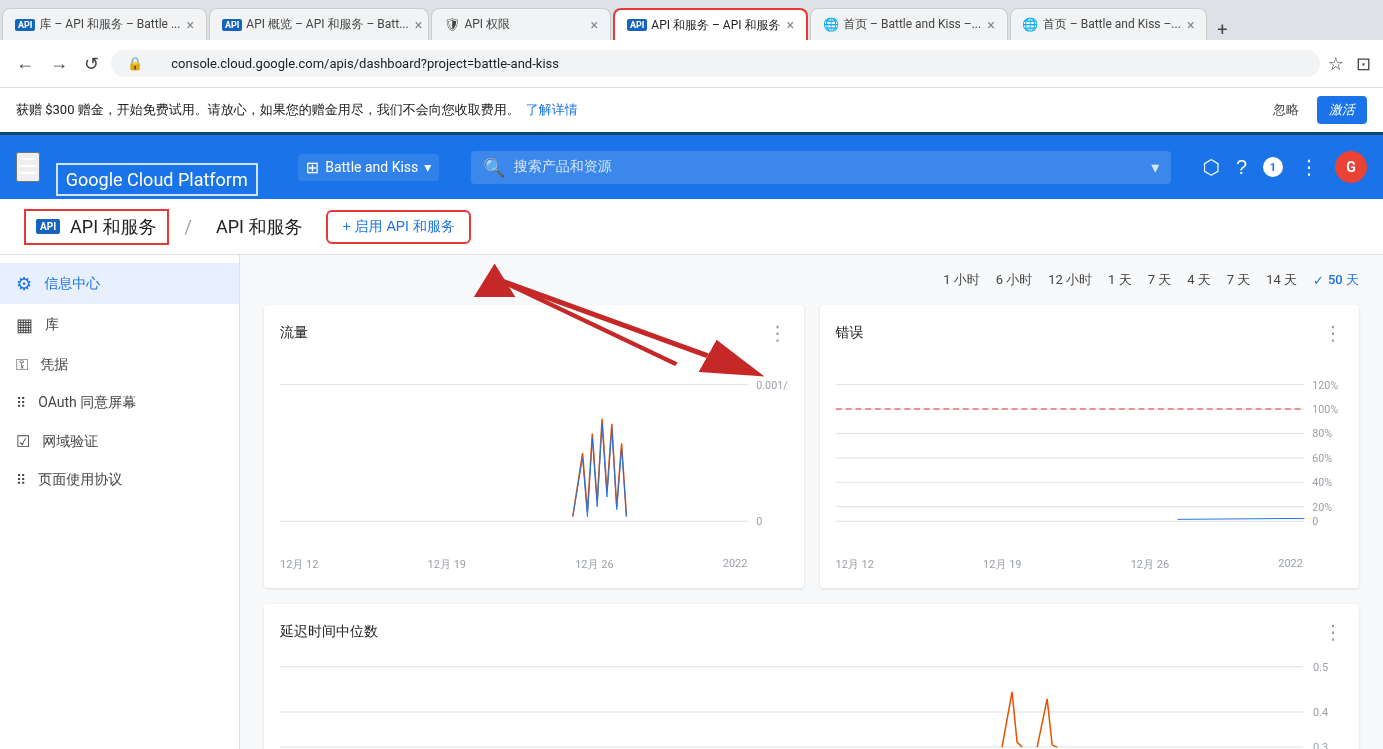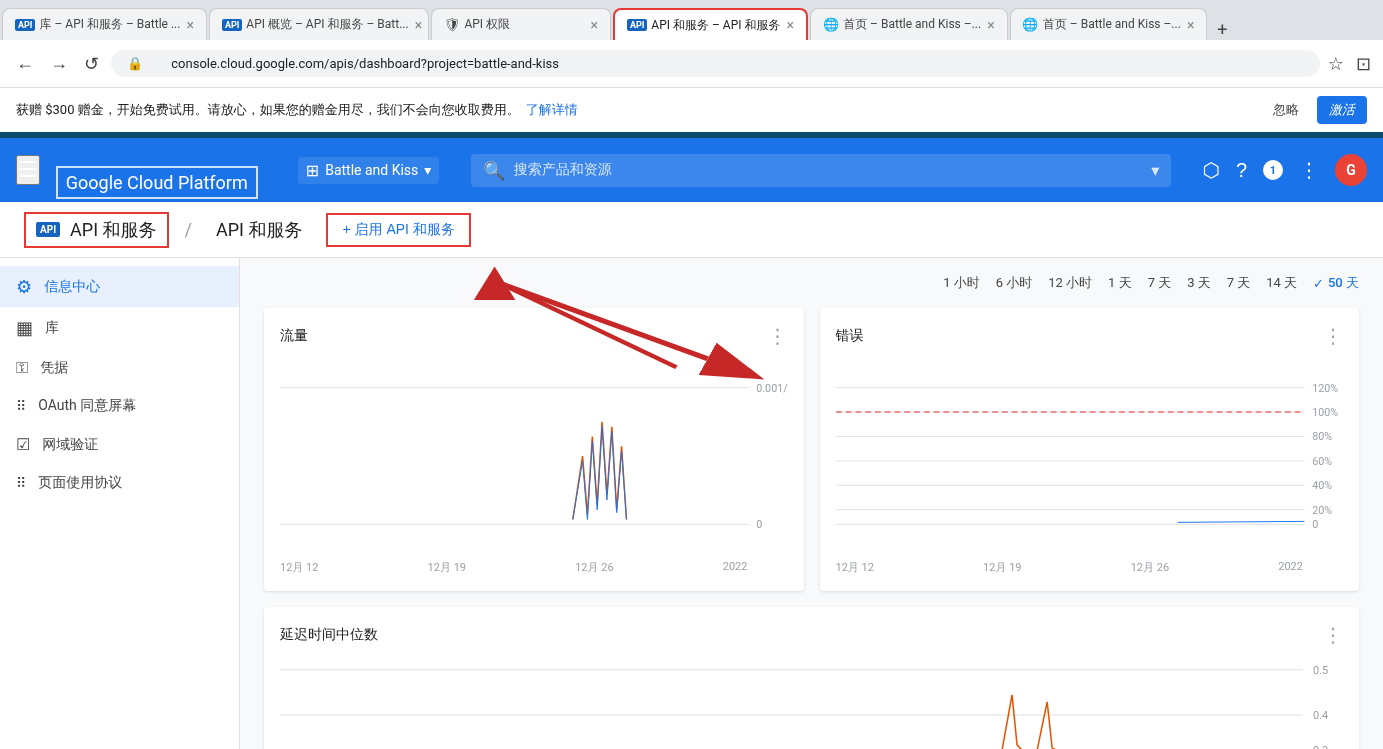--- a/index.html
+++ b/index.html
@@ -17,21 +17,21 @@
     .tab-new { padding: 0 10px; font-size: 18px; color: #444; cursor: pointer; }
 
     .browser-bar { background: white; display: flex; align-items: center; padding: 6px 12px; gap: 8px; height: 48px; border-bottom: 1px solid #ddd; }
     .nav-btn { background: none; border: none; cursor: pointer; font-size: 18px; color: #444; padding: 4px; }
     .address-bar { flex: 1; background: #f1f3f4; border: none; border-radius: 20px; padding: 6px 16px; font-size: 13px; color: #202124; display: flex; align-items: center; gap: 8px; }
     .address-lock { color: #444; font-size: 13px; }
     .address-text { font-size: 13px; color: #202124; margin-left: 20px; }
     .toolbar-icons { display: flex; gap: 12px; color: #444; font-size: 18px; }
 
     
-    .promo-banner { background: white; padding: 8px 16px; display: flex; align-items: center; gap: 6px; font-size: 13px; color: #202124; border-bottom: 6px solid #0c4a6e; }
+    .promo-banner { background: white; padding: 8px 16px; display: flex; align-items: center; gap: 6px; font-size: 13px; color: #202124; border-bottom: 3px solid #0c4a6e; }
     .promo-link { color: #1a73e8; cursor: pointer; text-decoration: none; }
     .promo-dismiss { margin-left: auto; color: #444; font-size: 13px; cursor: pointer; }
     .promo-activate { margin-left: 12px; background: #1a73e8; color: white; border: none; border-radius: 4px; padding: 5px 12px; font-size: 13px; cursor: pointer; font-style: italic; }
 
     
     .app { display: flex; flex-direction: column; height: calc(749px - 40px - 48px - 37px); }
 
     
     .top-nav { background: #1a73e8; display: flex; align-items: center; padding: 0 16px; height: 64px; gap: 16px; }
     .nav-hamburger { color: white; font-size: 22px; cursor: pointer; }
@@ -46,21 +46,21 @@
     .nav-notif-badge { background: white; color: #1a73e8; border-radius: 50%; width: 20px; height: 20px; display: flex; align-items: center; justify-content: center; font-size: 11px; font-weight: bold; cursor: pointer; }
     .nav-avatar { background: #ea4335; color: white; border-radius: 50%; width: 32px; height: 32px; display: flex; align-items: center; justify-content: center; font-size: 14px; font-weight: bold; cursor: pointer; }
 
     
     .page-header { background: white; display: flex; align-items: center; padding: 0 24px; height: 56px; border-bottom: 1px solid #e0e0e0; gap: 16px; }
     .page-title-section { display: flex; align-items: center; gap: 10px; border: 2px solid #e53935; padding: 4px 10px; }
     .page-title-api-badge { background: #1565c0; color: white; font-size: 10px; font-weight: bold; padding: 2px 4px; border-radius: 2px; }
     .page-title-text { font-size: 18px; color: #202124; font-weight: 400; }
     .breadcrumb-divider { color: #9aa0a6; font-size: 18px; }
     .page-subtitle { font-size: 18px; color: #202124; font-weight: 400; margin-left: 8px; }
-    .enable-api-btn { display: flex; align-items: center; gap: 6px; border: 2px solid #e53935; padding: 6px 14px; cursor: pointer; background: white; color: #1a73e8; font-size: 14px; border-radius: 0; margin-left: 8px; }
+    .enable-api-btn { display: flex; align-items: center; gap: 6px; border: 2px solid #e53935; padding: 6px 14px; cursor: pointer; background: white; color: #1a73e8; font-size: 14px; border-radius: 6px; margin-left: 8px; }
 
     
     .main-layout { display: flex; flex: 1; overflow: hidden; }
 
     
     .sidebar { width: 240px; background: white; border-right: 1px solid #e0e0e0; overflow-y: auto; padding: 8px 0; flex-shrink: 0; }
     .sidebar-item { display: flex; align-items: center; padding: 10px 16px; gap: 12px; cursor: pointer; color: #444; font-size: 13px; }
     .sidebar-item.active { color: #1a73e8; background: #e8f0fe; }
     .sidebar-icon { font-size: 18px; flex-shrink: 0; }
     .sidebar-label { font-size: 14px; }
@@ -227,21 +227,21 @@
         <line x1="250" y1="30" x2="420" y2="130" stroke="#c62828" stroke-width="5"></line>
         <polygon points="245,10 225,50 265,50" fill="#c62828"></polygon>
       </svg>
 
       <div class="time-filter">
         <span class="time-option">1 小时</span>
         <span class="time-option">6 小时</span>
         <span class="time-option">12 小时</span>
         <span class="time-option">1 天</span>
         <span class="time-option">7 天</span>
-        <span class="time-option">3 天</span>
+        <span class="time-option">4 天</span>
         <span class="time-option">7 天</span>
         <span class="time-option">14 天</span>
         <span class="time-option active">
           <span class="time-check">✓</span>
           <span>50 天</span>
         </span>
       </div>
 
       <div class="charts-grid">
 

